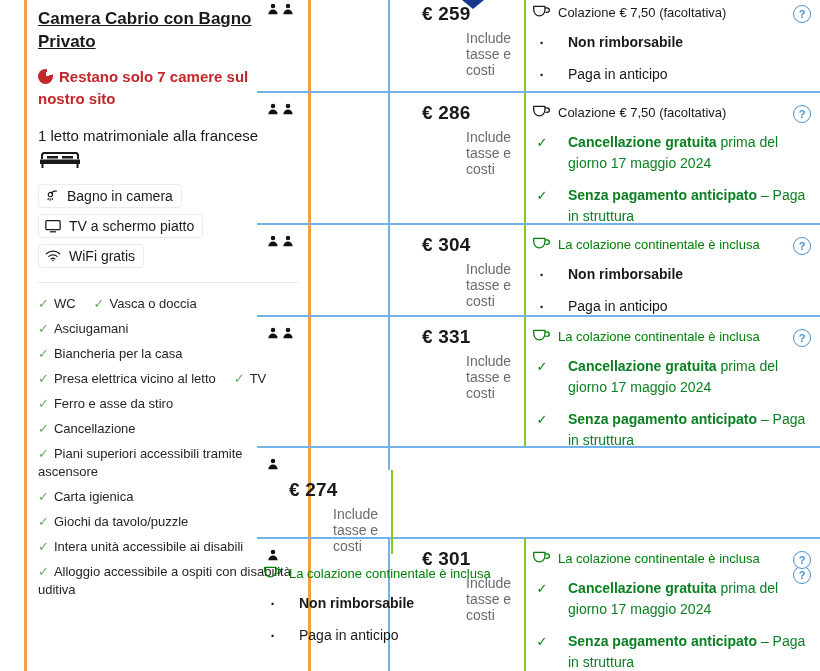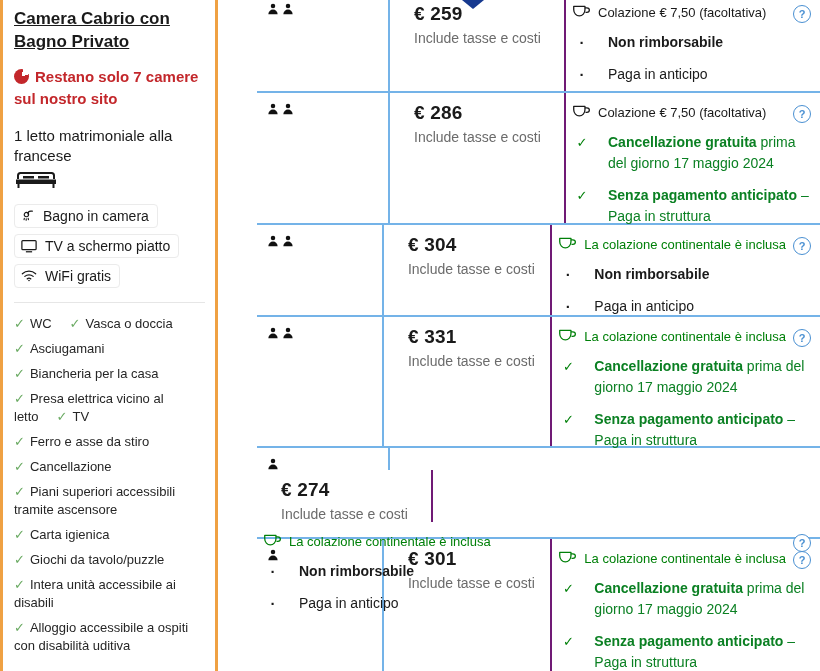--- a/index.html
+++ b/index.html
@@ -1,20 +1,20 @@
 <!DOCTYPE html>
 <html><head>
 <meta charset="utf-8">
 <style>
   html,body{margin:0;padding:0;background:#fff;}
   body{width:820px;height:671px;overflow:hidden;position:relative;
        font-family:"Liberation Sans","DejaVu Sans",sans-serif;color:#1a1a1a;}
 
   
-  .room-panel{position:absolute;left:0;top:0;width:218px;height:671px;
+  .room-panel{position:absolute;left:24px;top:0;width:287px;height:671px;
     box-sizing:border-box;border-left:3px solid #efa143;border-right:3px solid #efa143;
     background:#fff;padding:8px 10px 0 11px;}
   .room-title{font-size:17px;font-weight:700;line-height:1.35;
     text-decoration:underline;color:#1a1a1a;display:inline-block;cursor:pointer;margin:0 0 12px 0;}
   .scarcity{color:#c3272b;font-weight:700;font-size:15px;line-height:22px;margin-bottom:16px;}
   .scarcity-icon{display:inline-block;width:15px;height:15px;border-radius:50%;
     vertical-align:-2px;margin-right:6px;
     background:conic-gradient(#c3272b 0 14deg,#fff 14deg 72deg,#c3272b 72deg 360deg);}
   .bed-line{font-size:15px;line-height:20px;margin-bottom:4px;}
   .bed-glyph{display:block;margin:2px 0 14px 0;}
@@ -26,26 +26,26 @@
   .fac-check{color:#6aaa62;font-weight:600;margin-right:5px;font-size:13px;}
   .fac-item2{margin-left:18px;}
 
   
   .offers{position:absolute;left:257px;top:0;width:563px;height:671px;}
   .row{display:flex;box-sizing:border-box;border-bottom:2px solid #74b3e8;}
   .row.last{border-bottom:none;}
   .h93{height:93px;}.h132{height:132px;}.h92{height:92px;}.h131{height:131px;}.h91{height:91px;flex-direction:column;}
   .col{box-sizing:border-box;}
   .occ{width:133px;border-right:2px solid #74b3e8;padding:10px 0 0 10px;display:flex;gap:3px;align-items:flex-start;}
-  .price{width:176px;border-right:2px solid #701a75;padding:9px 0 0 24px;}
+  .price{width:136px;border-right:2px solid #84cc16;padding:9px 0 0 32px;}
   .cond{flex:1;position:relative;padding:10px 8px 0 6px;}
   .row.first .occ,.row.first .price,.row.first .cond{padding-top:3px;}
 
   .amount{font-size:19px;font-weight:700;letter-spacing:.2px;}
-  .note{font-size:14px;color:#6b6b6b;margin-top:5px;}
+  .note{font-size:14px;color:#6b6b6b;margin-top:5px;margin-left:44px;}
 
   .meal-line{display:flex;align-items:flex-start;gap:7px;padding-right:26px;color:#1a1a1a;}
   .meal-line.inc{color:#008009;}
   .meal-text{font-size:13px;line-height:17px;white-space:nowrap;padding-top:1px;}
   .cup{flex:0 0 auto;display:inline-flex;margin-top:1px;}
 
   .qmark{position:absolute;right:9px;top:12px;width:16px;height:16px;border-radius:50%;
     border:1px solid #4a90d2;color:#4a90d2;font-size:11px;font-weight:700;
     display:flex;align-items:center;justify-content:center;background:#fff;cursor:pointer;}
   .row.first .qmark{top:5px;}

